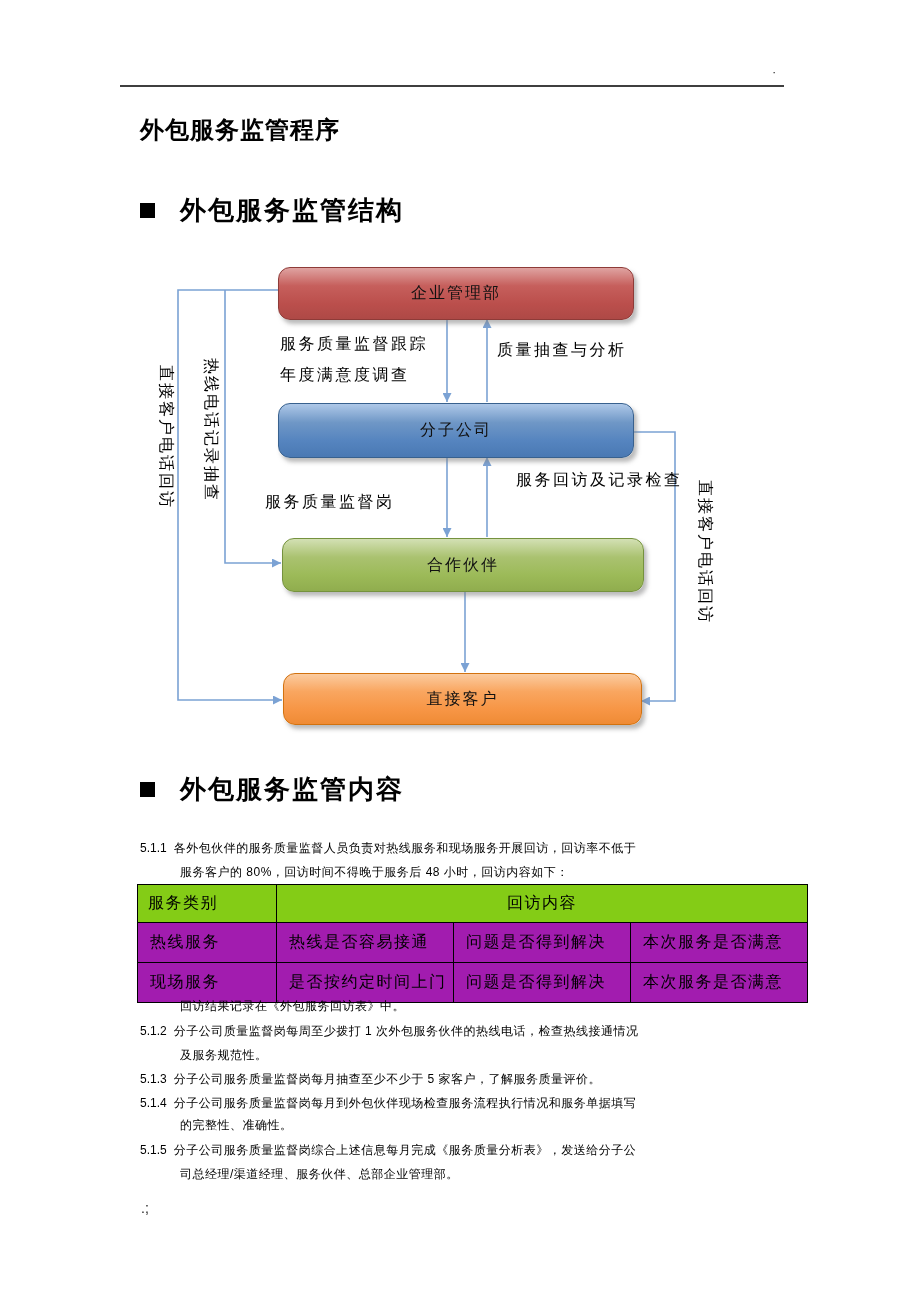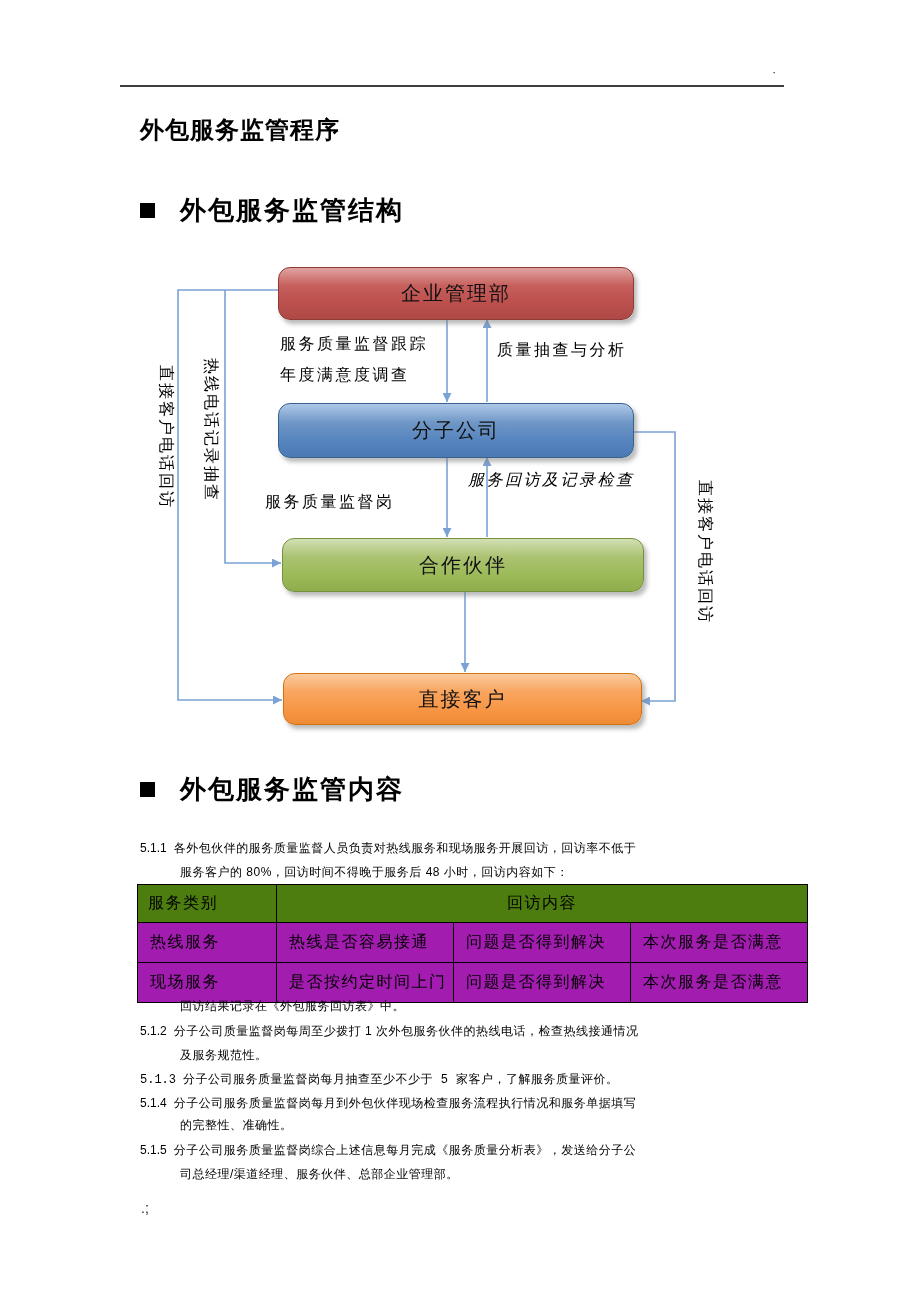--- a/index.html
+++ b/index.html
@@ -12,21 +12,21 @@
   .corner-mark{position:absolute; left:772px; top:64px; font-size:13px; color:#333;}
   
   .doctitle{position:absolute; left:140px; top:114px; font-size:24px; font-weight:bold; letter-spacing:1px; white-space:nowrap;}
   .sec{position:absolute; left:140px; display:flex; align-items:center;}
   .sec .sq{width:15px; height:15px; background:#000; margin-right:25px; flex:0 0 auto;}
   .sec .sectext{font-size:26px; font-weight:bold; letter-spacing:2px; white-space:nowrap;}
   
   #arrows{position:absolute; left:0; top:0; pointer-events:none;}
   .node{
     position:absolute; display:flex; align-items:center; justify-content:center;
-    border-radius:12px; font-size:20px; letter-spacing:2px; color:#111;
+    border-radius:12px; font-size:16px; letter-spacing:2px; color:#111;
     border:1px solid; box-shadow:3px 4px 4px rgba(130,130,130,0.55); white-space:nowrap;
   }
   .node-red{background:linear-gradient(180deg,#dfa3a1 0%,#c65f5c 35%,#bb4f4c 70%,#ae4946 100%); border-color:#8e3b38;}
   .node-blue{background:linear-gradient(180deg,#aec8e8 0%,#6f97c6 35%,#5584bf 70%,#4a79b3 100%); border-color:#38618e;text-align:center;}
   .node-green{background:linear-gradient(180deg,#d3e0b4 0%,#aac270 35%,#9cba58 70%,#90ad4e 100%); border-color:#75923e;}
   .node-orange{background:linear-gradient(180deg,#fbcb9f 0%,#f9a660 35%,#f79646 70%,#ef8b35 100%); border-color:#d2720f;}
   .elabel{position:absolute; font-size:16px; letter-spacing:2.5px; white-space:nowrap; line-height:31px;}
   .vlabel{
     position:absolute; width:150px; height:20px; display:flex; align-items:center; justify-content:center;
     font-size:16px; letter-spacing:2px; white-space:nowrap;
@@ -38,21 +38,21 @@
   .bottom-mark{position:absolute; left:141px; top:1200px; font-size:14px; color:#222;}
   
   #review-table{
     position:absolute; left:137px; top:884px; width:671px;
     border-collapse:collapse; table-layout:fixed;
   }
   #review-table th, #review-table td{
     border:1px solid #000; font-size:16px; font-weight:normal; letter-spacing:1.5px;
     overflow:hidden; white-space:nowrap;
   }
-  #review-table th{height:35px; background:#4d7c0f;}
+  #review-table th{height:35px; background:#84cc16;}
   #review-table td{height:37px; padding-left:12px; text-align:left; background:#a21caf;}
   #review-table th.hleft{text-align:left; padding-left:10px;}
   #review-table th.hcenter{text-align:center;}
 </style>
 </head>
 <body>
 
 <div id="page">
 
   <div class="toprule"></div>
@@ -87,21 +87,21 @@
   <div class="node node-blue" style="left:278px; top:403px; width:354px; height:53px;">分子公司</div>
   <div class="node node-orange" style="left:283px; top:673px; width:357px; height:50px;">直接客户</div>
   <div class="node node-green" style="left:282px; top:538px; width:360px; height:52px;">合作伙伴</div>
 
   <div class="elabel" style="left:280px; top:328px;">
     <div>服务质量监督跟踪</div>
     <div>年度满意度调查</div>
   </div>
   <div class="elabel" style="left:497px; top:334px;">质量抽查与分析</div>
   <div class="elabel" style="left:265px; top:486px;">服务质量监督岗</div>
-  <div class="elabel" style="left:468px; top:464px;font-style:italic;">服务回访及记录检查</div>
+  <div class="elabel" style="left:516px; top:464px;">服务回访及记录检查</div>
 
   <div class="vlabel" style="left:91px; top:427px;">直接客户电话回访</div>
   <div class="vlabel" style="left:136px; top:420px;">热线电话记录抽查</div>
   <div class="vlabel" style="left:630px; top:542px;">直接客户电话回访</div>
 
   <div class="sec" style="top:772px;">
     <span class="sq"></span>
     <span class="sectext">外包服务监管内容</span>
   </div>
 
@@ -131,21 +131,21 @@
   </tbody>
     </table>
 
   <div class="bline" style="left:180px; top:998px;">回访结果记录在《外包服务回访表》中。</div>
 
   <div class="bline" style="left:140px; top:1023px;">
     <span class="pnum">5.1.2</span><span>分子公司质量监督岗每周至少拨打 1 次外包服务伙伴的热线电话，检查热线接通情况</span>
   </div>
   <div class="bline" style="left:180px; top:1047px;">及服务规范性。</div>
 
-  <div class="bline" style="left:140px; top:1071px;font-family:Liberation Mono, monospace;">
+  <div class="bline" style="left:140px; top:1071px;">
     <span class="pnum">5.1.3</span><span>分子公司服务质量监督岗每月抽查至少不少于 5 家客户，了解服务质量评价。</span>
   </div>
 
   <div class="bline" style="left:140px; top:1095px;">
     <span class="pnum">5.1.4</span><span>分子公司服务质量监督岗每月到外包伙伴现场检查服务流程执行情况和服务单据填写</span>
   </div>
   <div class="bline" style="left:180px; top:1117px;">的完整性、准确性。</div>
 
   <div class="bline" style="left:140px; top:1142px;">
     <span class="pnum">5.1.5</span><span>分子公司服务质量监督岗综合上述信息每月完成《服务质量分析表》，发送给分子公</span>

